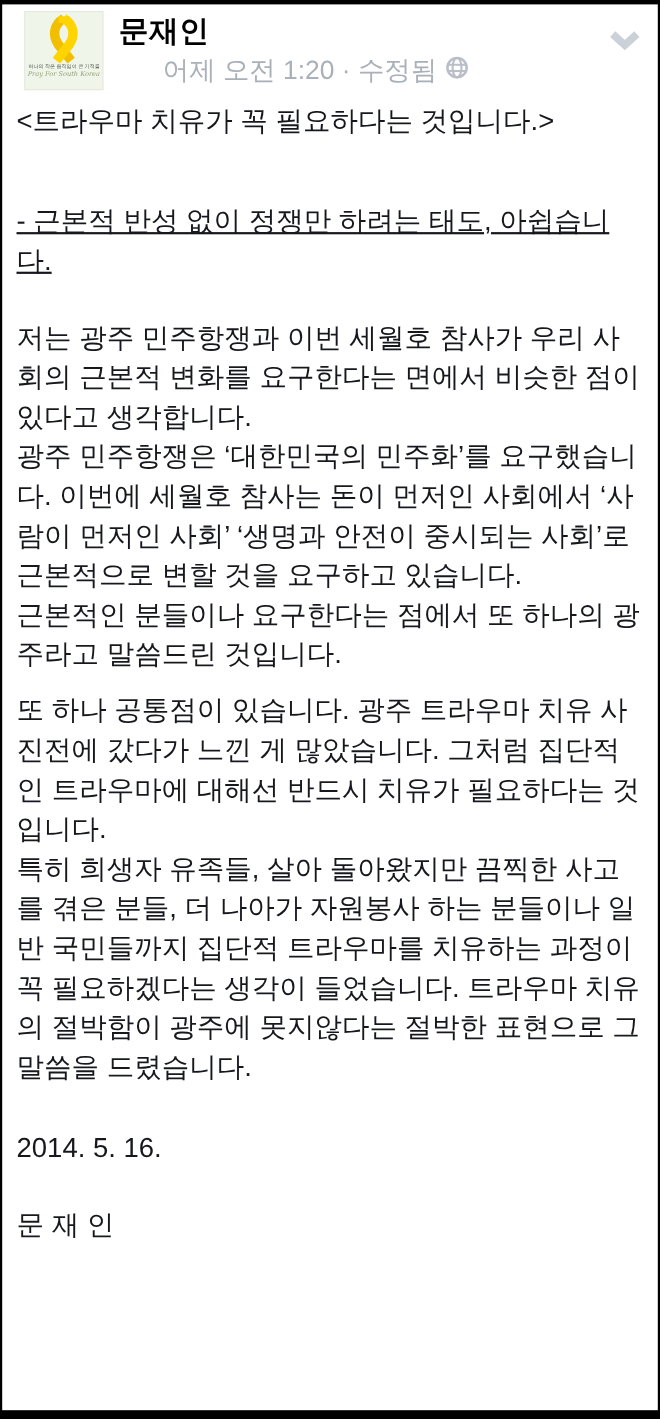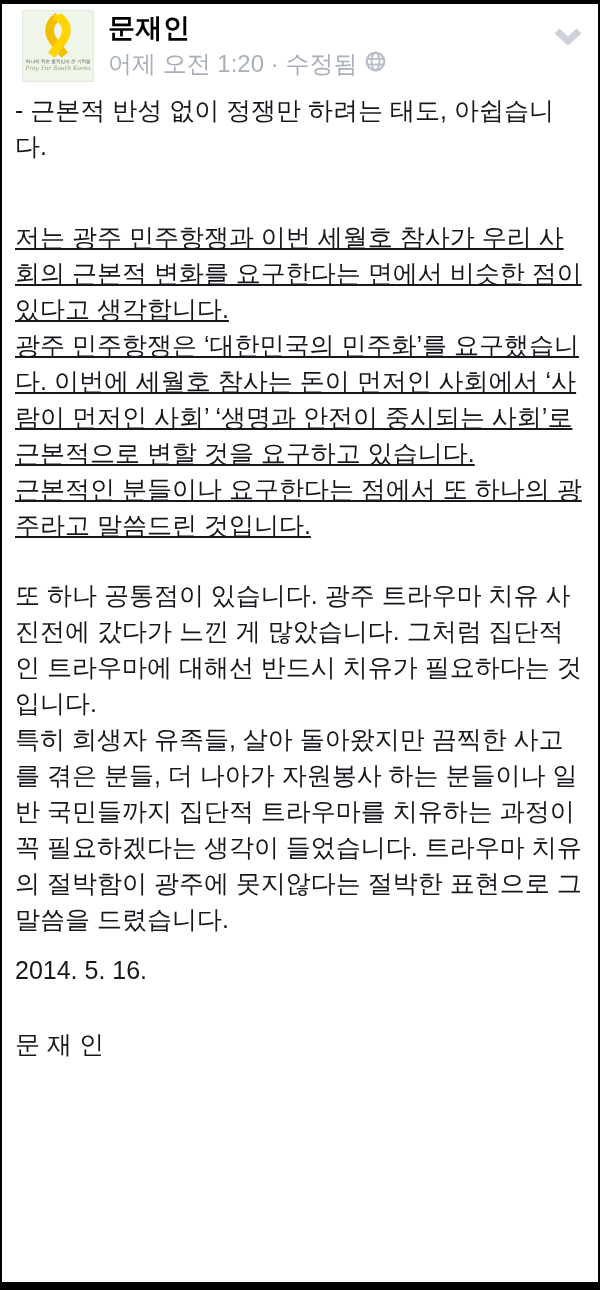--- a/index.html
+++ b/index.html
@@ -50,21 +50,21 @@
     color: #000000; line-height: 32px;
     letter-spacing: 0.5px;
     cursor: pointer;
   }
   .sub {
     margin-top: 7px;
     font-size: 24px; color: #aab0ba;
     line-height: 26px;
     display: flex; align-items: center; gap: 8px;
   }
-  .sub .ts { cursor: pointer; }
+  .sub .ts { cursor: pointer; margin-left: 40px; }
   .chev {
     position: absolute; right: 16px; top: 24px;
     cursor: pointer;
   }
   
   .paras {
     padding: 0 12px 0 13px;
     width: 571px;
     box-sizing: content-box;
     color: #16181d;
@@ -119,20 +119,21 @@
     </div>
 
     <span class="chev">
       <svg width="28" height="18" viewBox="0 0 28 18">
         <polyline points="3,3 14,13 25,3" fill="none" stroke="#ccd1d9" stroke-width="7" stroke-linecap="butt"></polyline>
       </svg>
     </span>
   </div>
 
   <div class="paras">
+      <p>&lt;트라우마 치유가 꼭 필요하다는 것입니다.&gt;</p>
       <p>- 근본적 반성 없이 정쟁만 하려는 태도, 아쉽습니
 다.</p>
       <p>저는 광주 민주항쟁과 이번 세월호 참사가 우리 사
 회의 근본적 변화를 요구한다는 면에서 비슷한 점이
 있다고 생각합니다.
 광주 민주항쟁은 ‘대한민국의 민주화’를 요구했습니
 다. 이번에 세월호 참사는 돈이 먼저인 사회에서 ‘사
 람이 먼저인 사회’ ‘생명과 안전이 중시되는 사회’로
 근본적으로 변할 것을 요구하고 있습니다.
 근본적인 분들이나 요구한다는 점에서 또 하나의 광

